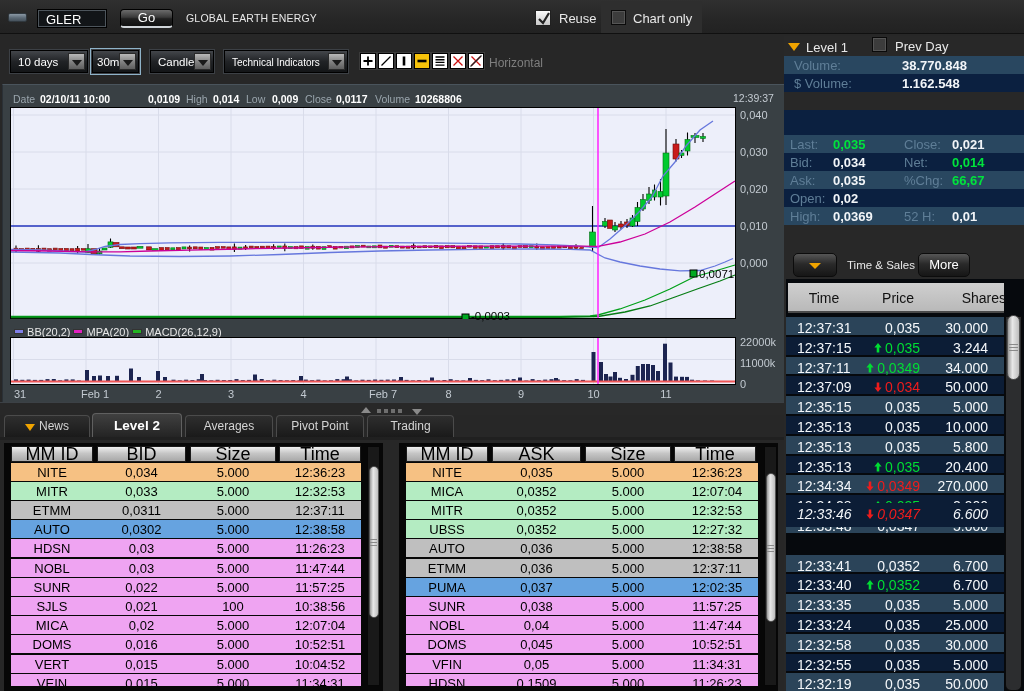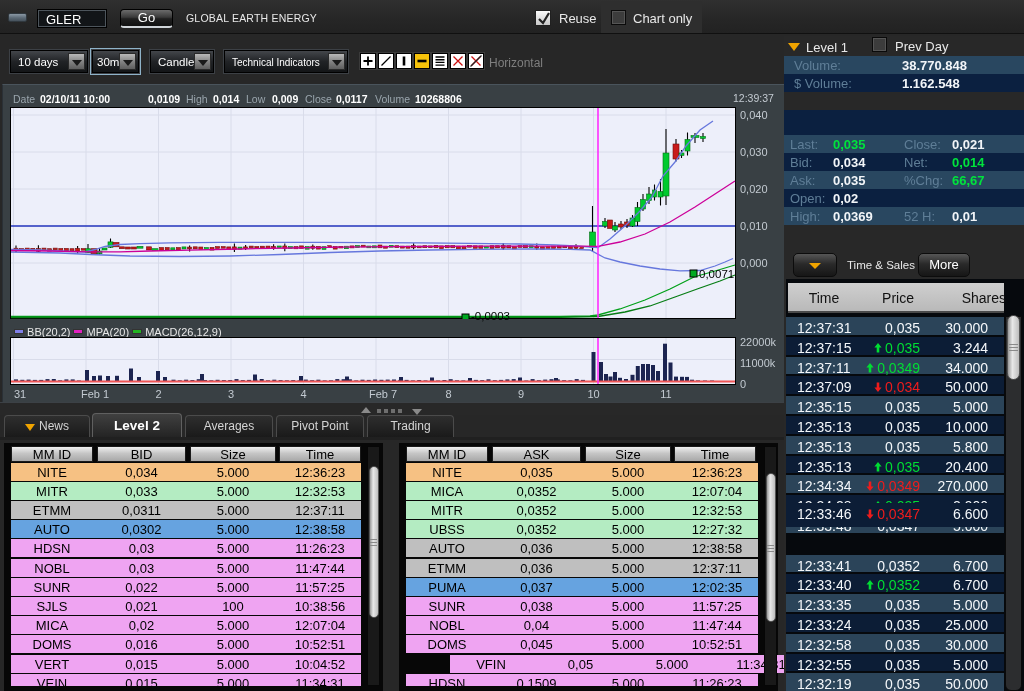--- a/index.html
+++ b/index.html
@@ -37,21 +37,21 @@
 
 .tab { position:absolute; top:415px; height:22px; border:1px solid #4b4b4b; border-bottom:none;
   border-radius:4px 4px 0 0; background:linear-gradient(#2e2e2e,#1a1a1a);
   color:#d4d4d4; font-size:12px; text-align:center; line-height:21px; }
 .tabact { top:413px; height:24px; background:linear-gradient(#404040,#242424);
   color:#fff; font-weight:bold; font-size:13.5px; border-color:#606060; line-height:23px;text-align:center; }
 
 .l2box { background:#070707; }
 .hcell { position:absolute; top:3px; height:16px;
   background:linear-gradient(#f0f0f0,#c6c6c6 45%,#a8a8a8);
-  border:1px solid #1a1a1a; color:#000; font-size:13px; text-align:center; line-height:15px; }
+  border:1px solid #1a1a1a; color:#000; font-size:18px; text-align:center; line-height:15px; }
 .l2row { position:absolute; height:18px; }
 .l2row > span { position:absolute; top:2px; font-size:13px; color:#000; text-align:center; }
 .sbtrack { position:absolute; background:#191919; border:1px solid #060606; }
 
 #rpanel { left:784px; top:36px; width:240px; height:655px; background:#282828; }
 .l1row { position:absolute; left:0; width:240px; height:18px; }
 .rl { background:#294760; }
 .rd { background:#0b2040; }
 .l1row > span { position:absolute; top:2px; font-size:13px; }
 .lbl { color:#5f7e97; }
@@ -618,21 +618,21 @@
       <span style="left:86px;width:89px;">0,04</span>
       <span style="left:179px;width:86px;">5.000</span>
       <span style="left:270px;width:82px;">11:47:44</span>
     </div>
     <div class="abs l2row" style="left:406px;top:635.3px;width:352px;background:#efa4f2;">
       <span style="left:0px;width:82px;">DOMS</span>
       <span style="left:86px;width:89px;">0,045</span>
       <span style="left:179px;width:86px;">5.000</span>
       <span style="left:270px;width:82px;">10:52:51</span>
     </div>
-    <div class="abs l2row" style="left:406px;top:654.5px;width:352px;background:#efa4f2;margin-left:44px;">
+    <div class="abs l2row" style="left:406px;top:654.5px;width:352px;background:#efa4f2;">
       <span style="left:0px;width:82px;">VFIN</span>
       <span style="left:86px;width:89px;">0,05</span>
       <span style="left:179px;width:86px;">5.000</span>
       <span style="left:270px;width:82px;">11:34:31</span>
     </div>
     <div class="abs l2row" style="left:406px;top:673.7px;width:352px;background:#efa4f2;">
       <span style="left:0px;width:82px;">HDSN</span>
       <span style="left:86px;width:89px;">0,1509</span>
       <span style="left:179px;width:86px;">5.000</span>
       <span style="left:270px;width:82px;">11:26:23</span>
@@ -755,21 +755,21 @@
       <span class="tsg" style="right:84px;"><svg width="8" height="10" style="margin-right:3px;" viewBox="0 0 8 10">
           <path d="M4 0 L7.6 4.6 H5.3 V9.5 H2.7 V4.6 H0.4 Z" fill="#00dd33"></path>
         </svg>0,035</span>
       <span style="right:16px;">2.900</span>
     </div>
 <div class="abs tsrow tl" style="left:786px;top:515px;height:18px;">
       <span style="left:11px;">12:33:48</span>
       <span class="" style="right:84px;">0,0347</span>
       <span style="right:16px;">5.000</span>
     </div>
-<div class="abs tsrow td" style="left:786px;top:503px;height:24px;">
+<div class="abs tsrow td" style="left:786px;top:503px;height:24px;font-style:italic;">
       <span style="left:11px;">12:33:46</span>
       <span class="tsr" style="right:84px;"><svg width="8" height="10" style="margin-right:3px;" viewBox="0 0 8 10">
           <path d="M4 10 L7.6 5.4 H5.3 V0.5 H2.7 V5.4 H0.4 Z" fill="#ee1c1c"></path>
         </svg>0,0347</span>
       <span style="right:16px;">6.600</span>
     </div>
 <div class="abs tsrow tl" style="left:786px;top:555px;height:17px;">
       <span style="left:11px;">12:33:41</span>
       <span class="" style="right:84px;">0,0352</span>
       <span style="right:16px;">6.700</span>

